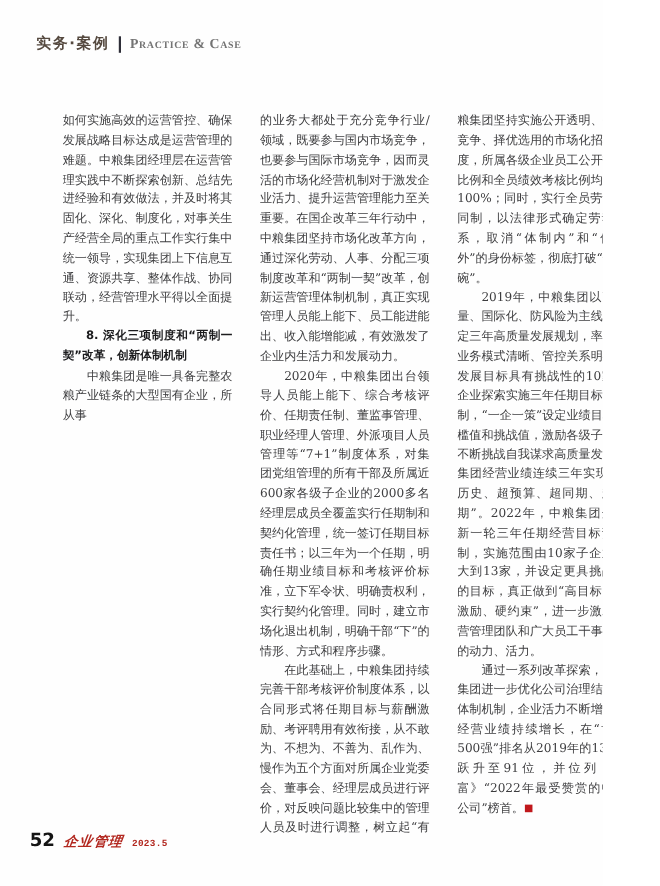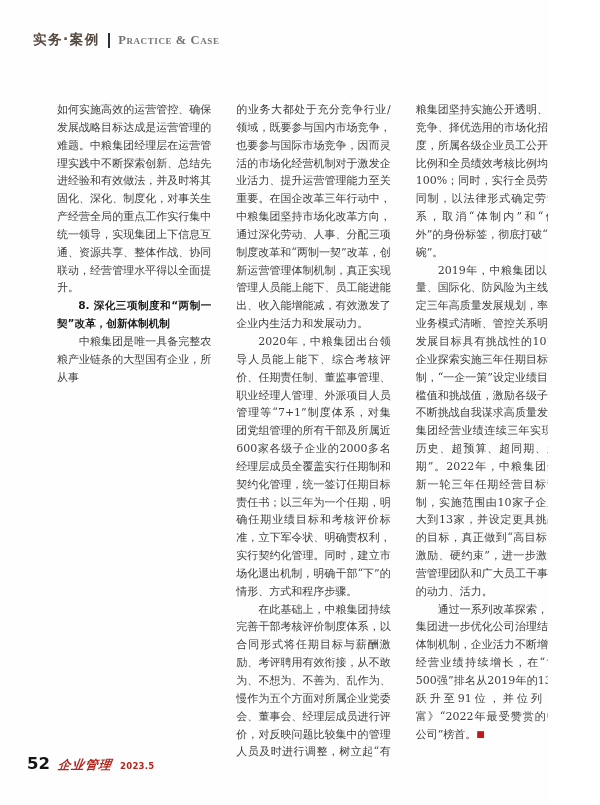--- a/index.html
+++ b/index.html
@@ -106,16 +106,16 @@
     <div class="col">
         <p class="no-indent">粮集团坚持实施公开透明、平等竞争、择优选用的市场化招聘制度，所属各级企业员工公开招聘比例和全员绩效考核比例均达到100%；同时，实行全员劳动合同制，以法律形式确定劳动关系，取消“体制内”和“体制外”的身份标签，彻底打破“铁饭碗”。</p>
         <p>2019年，中粮集团以高质量、国际化、防风险为主线，制定三年高质量发展规划，率先在业务模式清晰、管控关系明确、发展目标具有挑战性的10家子企业探索实施三年任期目标责任制，“一企一策”设定业绩目标门槛值和挑战值，激励各级子企业不断挑战自我谋求高质量发展。集团经营业绩连续三年实现“超历史、超预算、超同期、超预期”。2022年，中粮集团开启新一轮三年任期经营目标责任制，实施范围由10家子企业扩大到13家，并设定更具挑战性的目标，真正做到“高目标、强激励、硬约束”，进一步激发经营管理团队和广大员工干事创业的动力、活力。</p>
         <p>通过一系列改革探索，中粮集团进一步优化公司治理结构和体制机制，企业活力不断增强，经营业绩持续增长，在“世界500强”排名从2019年的134位跃升至91位，并位列《财富》“2022年最受赞赏的中国公司”榜首。<span class="end-mark" style="color: rgb(192, 24, 28);">■</span></p>
       </div>
   </div>
 
   <div class="footer">
     <span class="page-num">52</span>
     <span class="journal-logo" style="color: rgb(178, 39, 31);">企业管理</span>
-    <span class="journal-issue" style="color: rgb(178, 39, 31);">2023.5</span>
+    <span class="journal-issue" style="color: rgb(178, 39, 31); font-family: Liberation Mono, monospace;">2023.5</span>
   </div>
 
 </div>
 
 </body></html>

